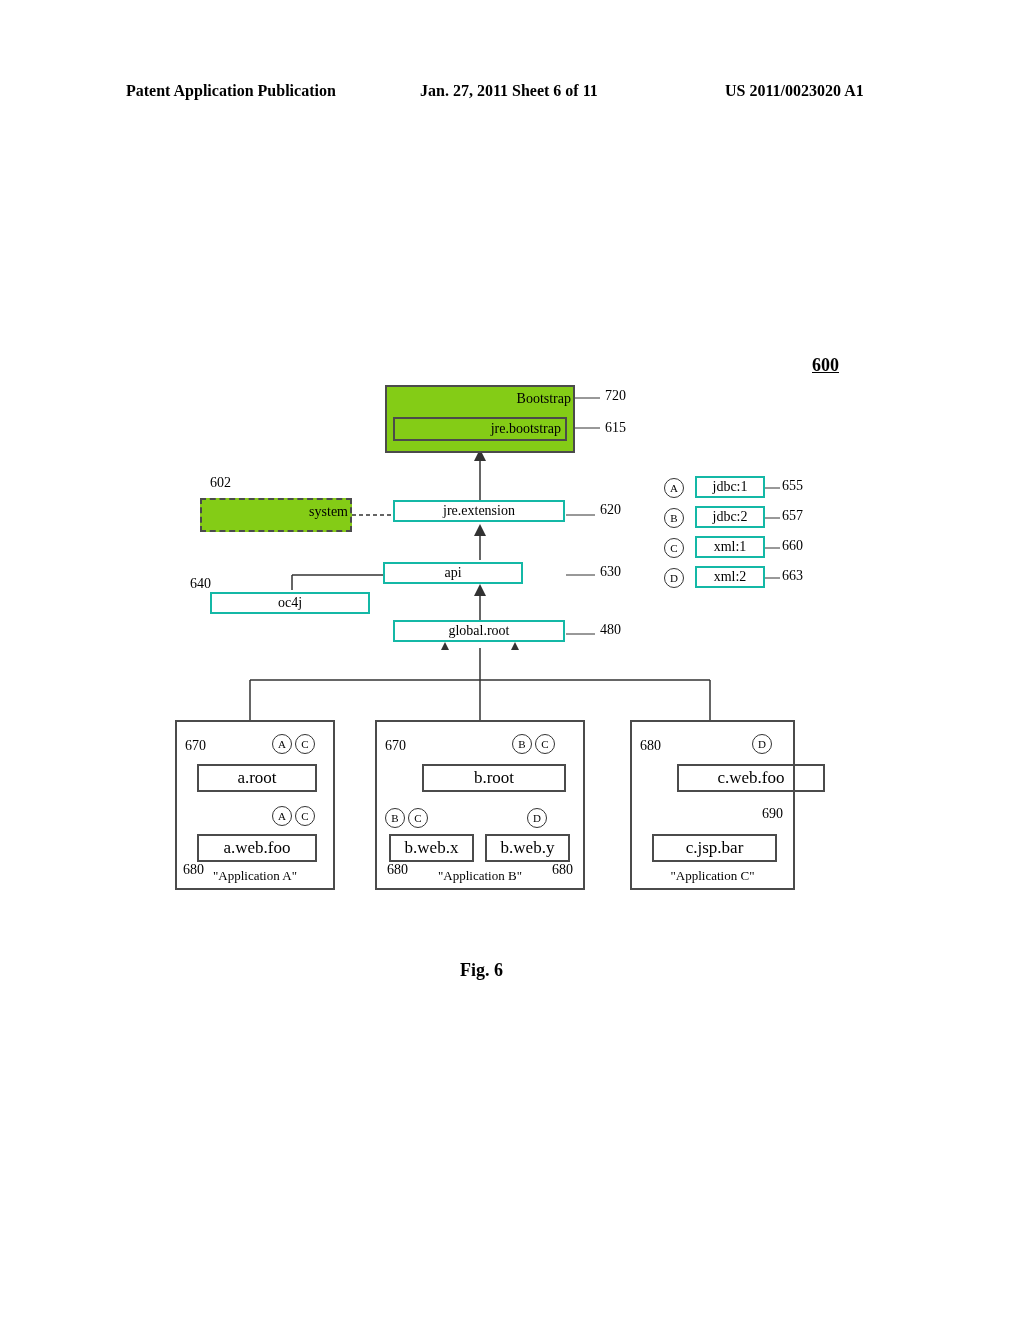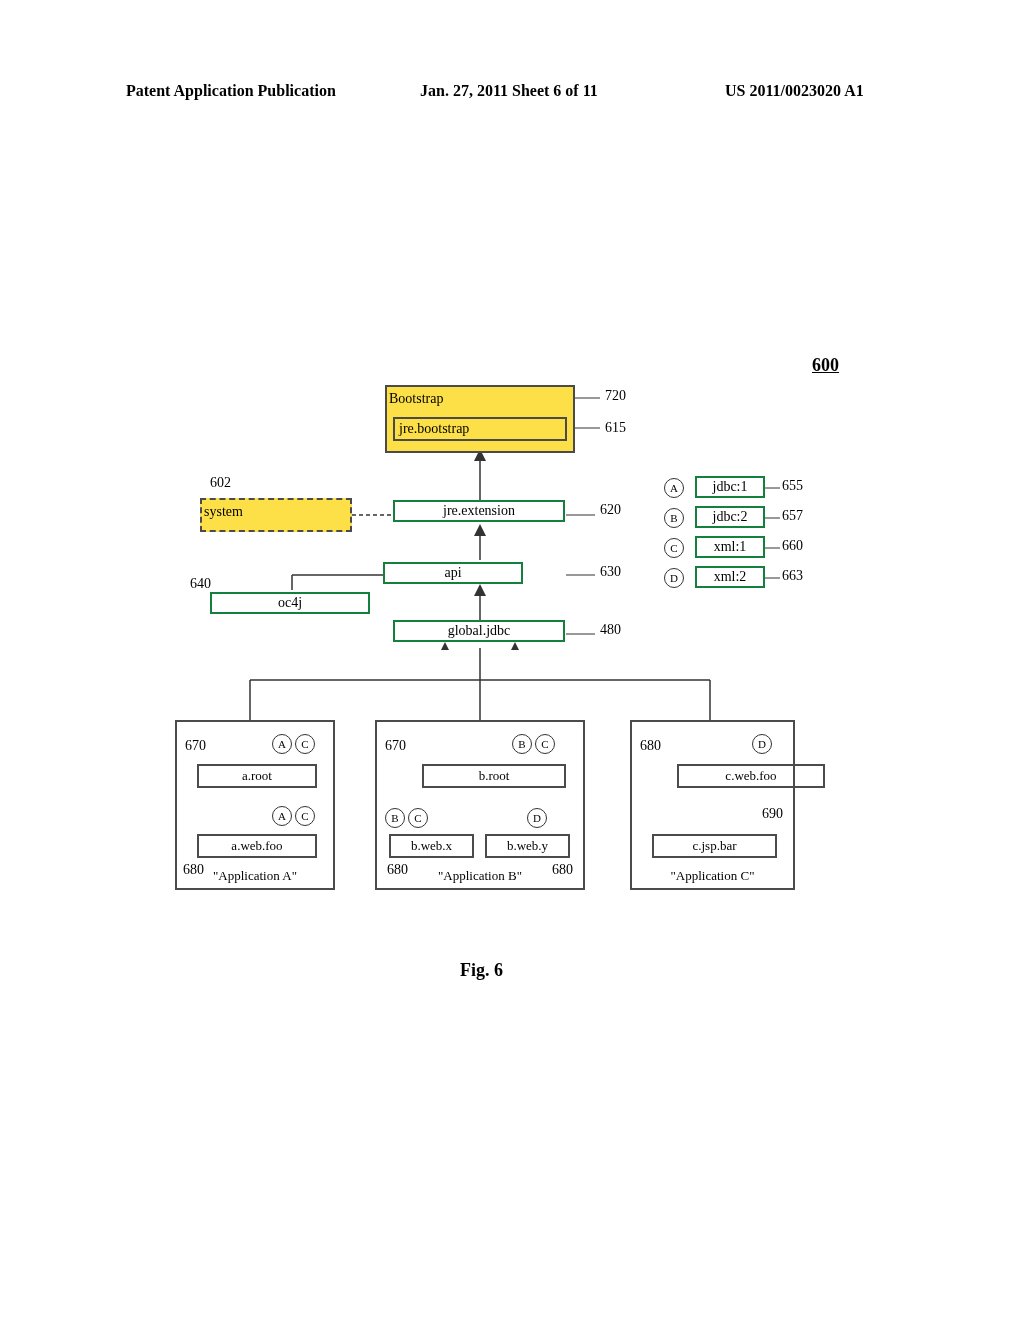--- a/index.html
+++ b/index.html
@@ -47,52 +47,52 @@
     top: 380px;
     left: 120px;
     width: 790px;
     height: 560px;
   }
   .node {
     position: absolute;
     border: 2px solid #4b4b4b;
     box-sizing: border-box;
     font-size: 14px;
-    text-align: left;
-    background: #fde047;
+    text-align: right;
+    background: #84cc16;
   }
   .node.dashed { border-style: dashed; }
   .node .inner {
     border: 2px solid #4b4b4b;
     margin: 6px;
     padding: 2px 4px;
   }
   .node.box .txt {
     display: block;
     padding: 4px 2px;
   }
   .plain {
     position: absolute;
-    border: 2px solid #15803d;
+    border: 2px solid #14b8a6;
     box-sizing: border-box;
     font-size: 14px;
     text-align: center;
     padding: 1px 4px;
     background: #fff;
   }
   .appbox {
     position: absolute;
     border: 2px solid #4b4b4b;
     box-sizing: border-box;
     background: #fff;
   }
   .appbox .sub {
     position: absolute;
     border: 2px solid #4b4b4b;
-    font-size: 13px;
+    font-size: 17px;
     text-align: center;
     padding: 2px 4px;
     box-sizing: border-box;
   }
   .appbox .caption {
     position: absolute;
     bottom: 4px;
     left: 0;
     width: 100%;
     text-align: center;
@@ -199,21 +199,21 @@
 
   <div class="plain" style="left:273px; top:120px; width:172px;"><span>jre.extension</span></div>
   <div class="reflabel" style="left:480px; top:122px;">620</div>
 
   <div class="plain" style="left:263px; top:182px; width:140px;"><span>api</span></div>
   <div class="reflabel" style="left:480px; top:184px;">630</div>
 
   <div class="plain" style="left:90px; top:212px; width:160px;"><span>oc4j</span></div>
   <div class="reflabel" style="left:70px; top:196px;">640</div>
 
-  <div class="plain" style="left:273px; top:240px; width:172px;"><span>global.jdbc</span></div>
+  <div class="plain" style="left:273px; top:240px; width:172px;"><span>global.root</span></div>
   <div class="reflabel" style="left:480px; top:242px;">480</div>
 
   <div class="circ" style="left:544px; top:98px;">A</div>
   <div class="plain" style="left:575px; top:96px; width:70px;"><span>jdbc:1</span></div>
   <div class="reflabel" style="left:662px; top:98px;">655</div>
 
   <div class="circ" style="left:544px; top:128px;">B</div>
   <div class="plain" style="left:575px; top:126px; width:70px;"><span>jdbc:2</span></div>
   <div class="reflabel" style="left:662px; top:128px;">657</div>
 

